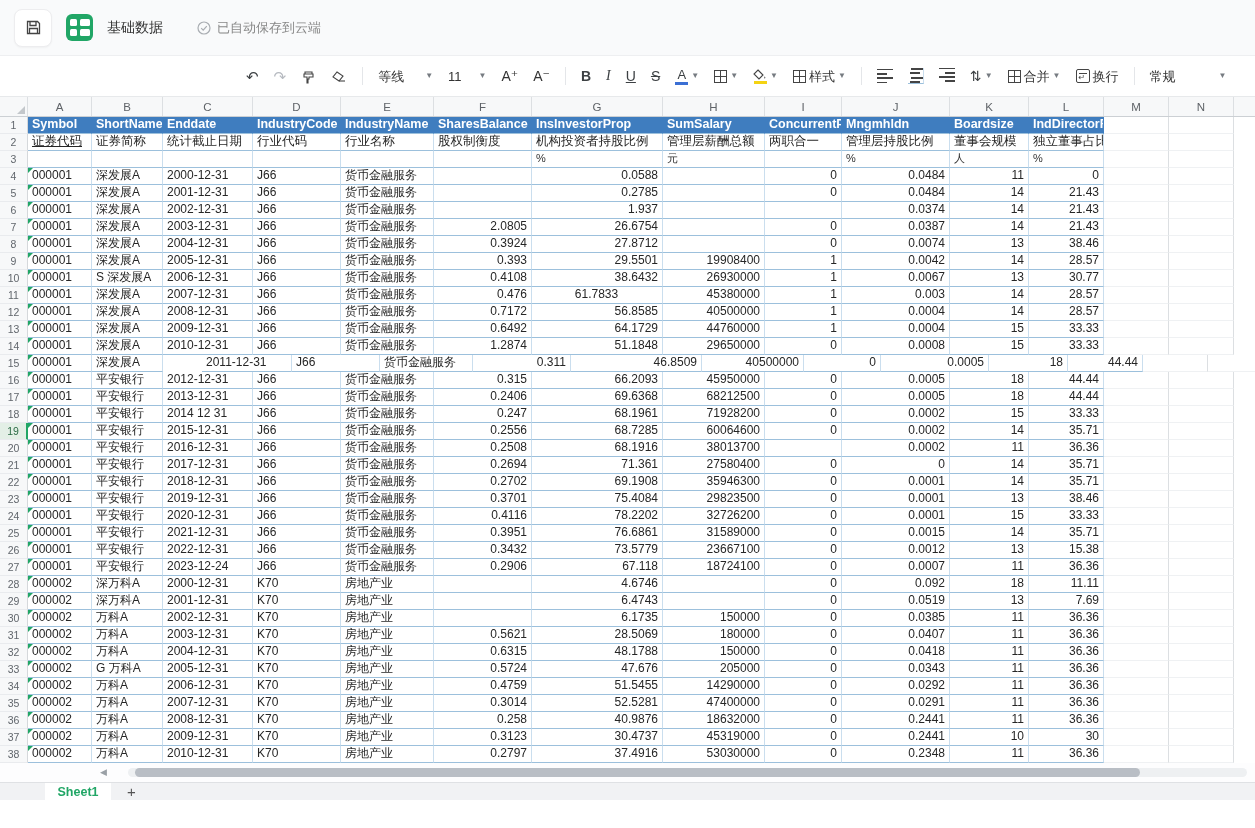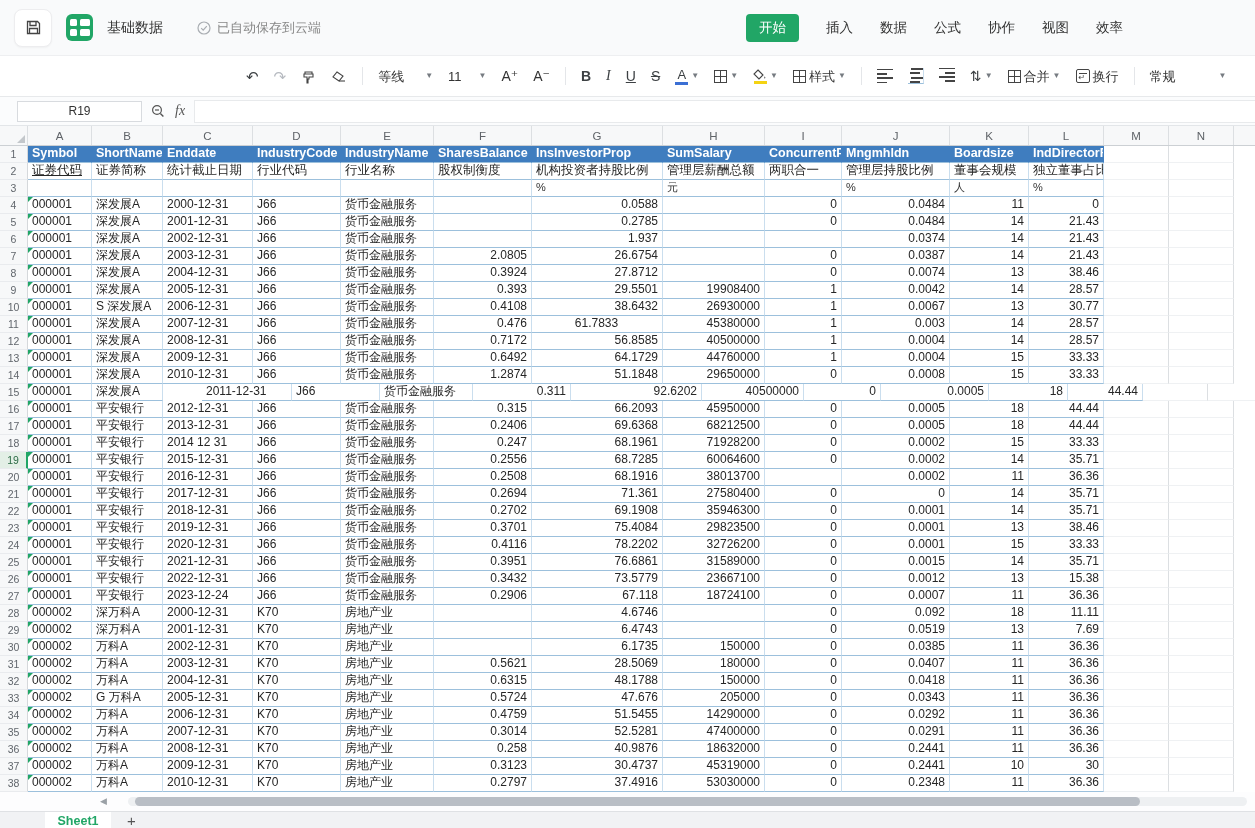--- a/index.html
+++ b/index.html
@@ -111,29 +111,20 @@
     <div class="doctitle">基础数据</div>
     <div class="autosave">
       <span>
         <svg width="14" height="14" viewBox="0 0 14 14">
             <circle cx="7" cy="7" r="6" fill="none" stroke="#a9adb2" stroke-width="1.2"></circle>
             <path d="M4.2 7.2 l2 2 l3.6-4" fill="none" stroke="#a9adb2" stroke-width="1.2"></path>
           </svg>
       </span>
       <span>已自动保存到云端</span>
     </div>
-    <div class="menu-tabs">
-        <div class="mtab active">开始</div>
-        <div class="mtab">插入</div>
-        <div class="mtab">数据</div>
-        <div class="mtab">公式</div>
-        <div class="mtab">协作</div>
-        <div class="mtab">视图</div>
-        <div class="mtab">效率</div>
-      </div>
   </div>
 
   <div class="toolbar">
     <span class="tbi">↶</span>
     <span class="tbi" style="color:#b6bac0;">↷</span>
     <span class="tbi">
       <svg width="15" height="15" viewBox="0 0 15 15">
           <path d="M4 5 v-2 h7 v2 M3 5 h9 v3 h-4 v2 h-1 v4 h-1 v-4 l0-2 h-3 z" fill="none" stroke="#444" stroke-width="1.1"></path>
         </svg>
     </span>
@@ -223,34 +214,20 @@
         <span class="wrapicon"></span>
         <span class="tbtxt">换行</span>
       </span>
     <span class="sep"></span>
     <span class="tbi numfmt">
         <span class="tbtxt">常规</span>
         <span class="caret">▼</span>
       </span>
   </div>
 
-  <div class="formulabar">
-    <div class="namebox">R19</div>
-    <div class="fbicons">
-      <span>
-        <svg width="14" height="14" viewBox="0 0 14 14">
-            <circle cx="6" cy="6" r="4.4" fill="none" stroke="#555" stroke-width="1.2"></circle>
-            <path d="M4 6 h4" stroke="#555" stroke-width="1.2"></path>
-            <path d="M9.4 9.4 l3 3" stroke="#555" stroke-width="1.4"></path>
-          </svg>
-      </span>
-      <span class="fx">fx</span>
-    </div>
-    <div class="fxinput"></div>
-  </div>
 
   <div class="colheaders">
       <div class="corner">
         <span class="cornertri"></span>
       </div>
       <div class="colh" style="width: 64px;">A</div>
       <div class="colh" style="width: 71px;">B</div>
       <div class="colh" style="width: 90px;">C</div>
       <div class="colh" style="width: 88px;">D</div>
       <div class="colh" style="width: 93px;">E</div>
@@ -520,21 +497,21 @@
         <div class="c sliver"></div>
       </div>
       <div class="r">
         <div class="rn">15</div>
         <div class="c txt" style="width: 64px;"><span class="tri"></span><span>000001</span></div>
         <div class="c txt" style="width: 71px;"><span>深发展A</span></div>
         <div class="c txt" style="width: 90px; margin-left: 39px;"><span>2011-12-31</span></div>
         <div class="c txt" style="width: 88px;"><span>J66</span></div>
         <div class="c txt" style="width: 93px;"><span>货币金融服务</span></div>
         <div class="c num" style="width: 98px;"><span>0.311</span></div>
-        <div class="c num" style="width: 131px;"><span>92.6202</span></div>
+        <div class="c num" style="width: 131px;"><span>46.8509</span></div>
         <div class="c num" style="width: 102px;"><span>40500000</span></div>
         <div class="c num" style="width: 77px;"><span>0</span></div>
         <div class="c num" style="width: 108px;"><span>0.0005</span></div>
         <div class="c num" style="width: 79px;"><span>18</span></div>
         <div class="c num" style="width: 75px;"><span>44.44</span></div>
         <div class="c plain" style="width: 65px;"></div>
         <div class="c plain" style="width: 65px;"></div>
         <div class="c sliver"></div>
       </div>
       <div class="r">

